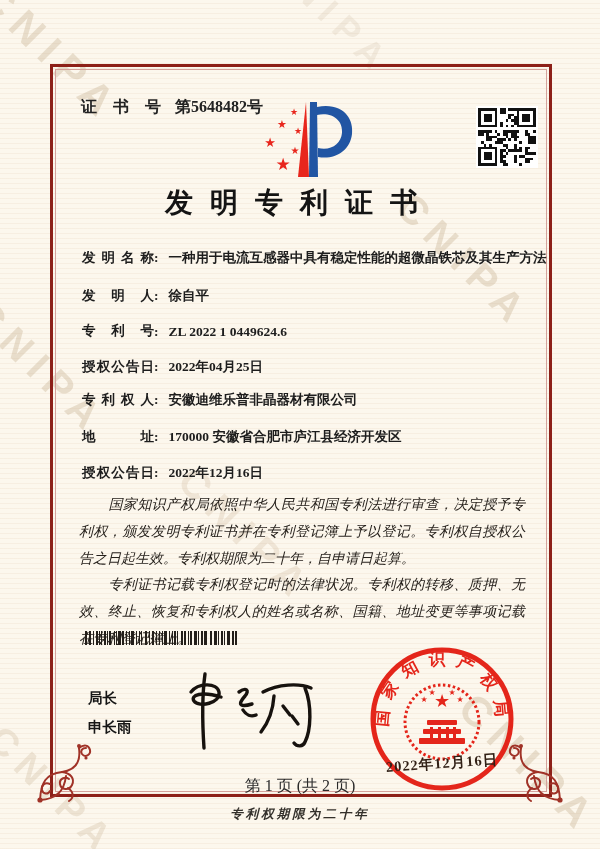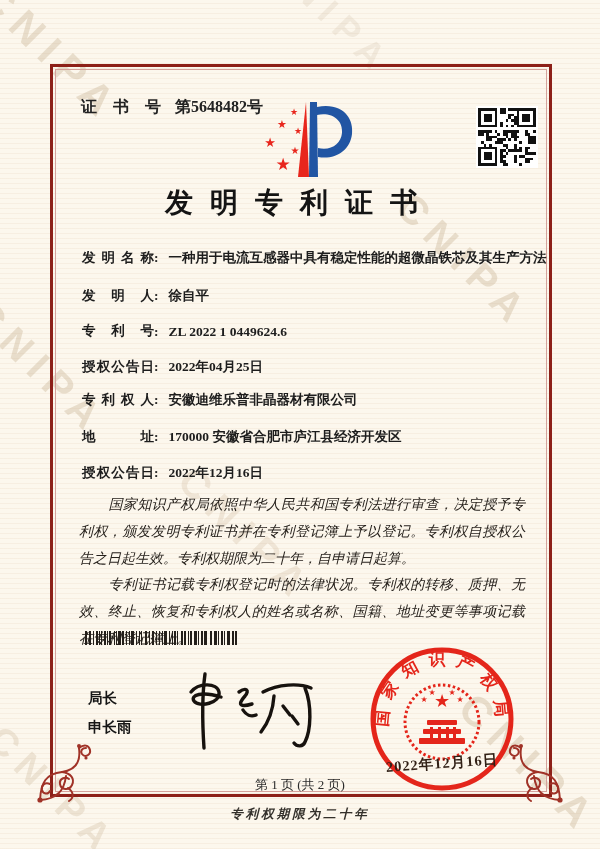--- a/index.html
+++ b/index.html
@@ -45,21 +45,21 @@
   .body-text p{margin:0; text-indent:2.1em;}
   .barcode{position:absolute; left:85px; top:631px; width:158px; height:14px; display:flex; align-items:stretch;}
   .barcode span{display:block; height:100%;}
   .officer{
     position:absolute; left:88px; top:684px;
     font-family:"Liberation Sans","DejaVu Sans",sans-serif;
     font-size:14.5px; font-weight:700; color:#161616; line-height:29px;
   }
   .sig{position:absolute; left:175px; top:662px; width:150px; height:95px;}
   .seal{position:absolute; left:367px; top:644px; width:150px; height:150px; opacity:0.95;}
-  .page-num{position:absolute; left:0; top:776px; width:100%; text-align:center; font-size:13px; color:#2a2a2a;}
+  .page-num{position:absolute; left:0; top:776px; width:100%; text-align:center; font-size:16px; color:#2a2a2a;}
   .foot-note{
     position:absolute; left:0; top:806px; width:100%; text-align:center;
     font-size:12.5px; letter-spacing:3px; color:#33302b; font-style:italic; font-weight:600;
   }
 </style>
 </head>
 <body>
 
 <div class="page">
 

